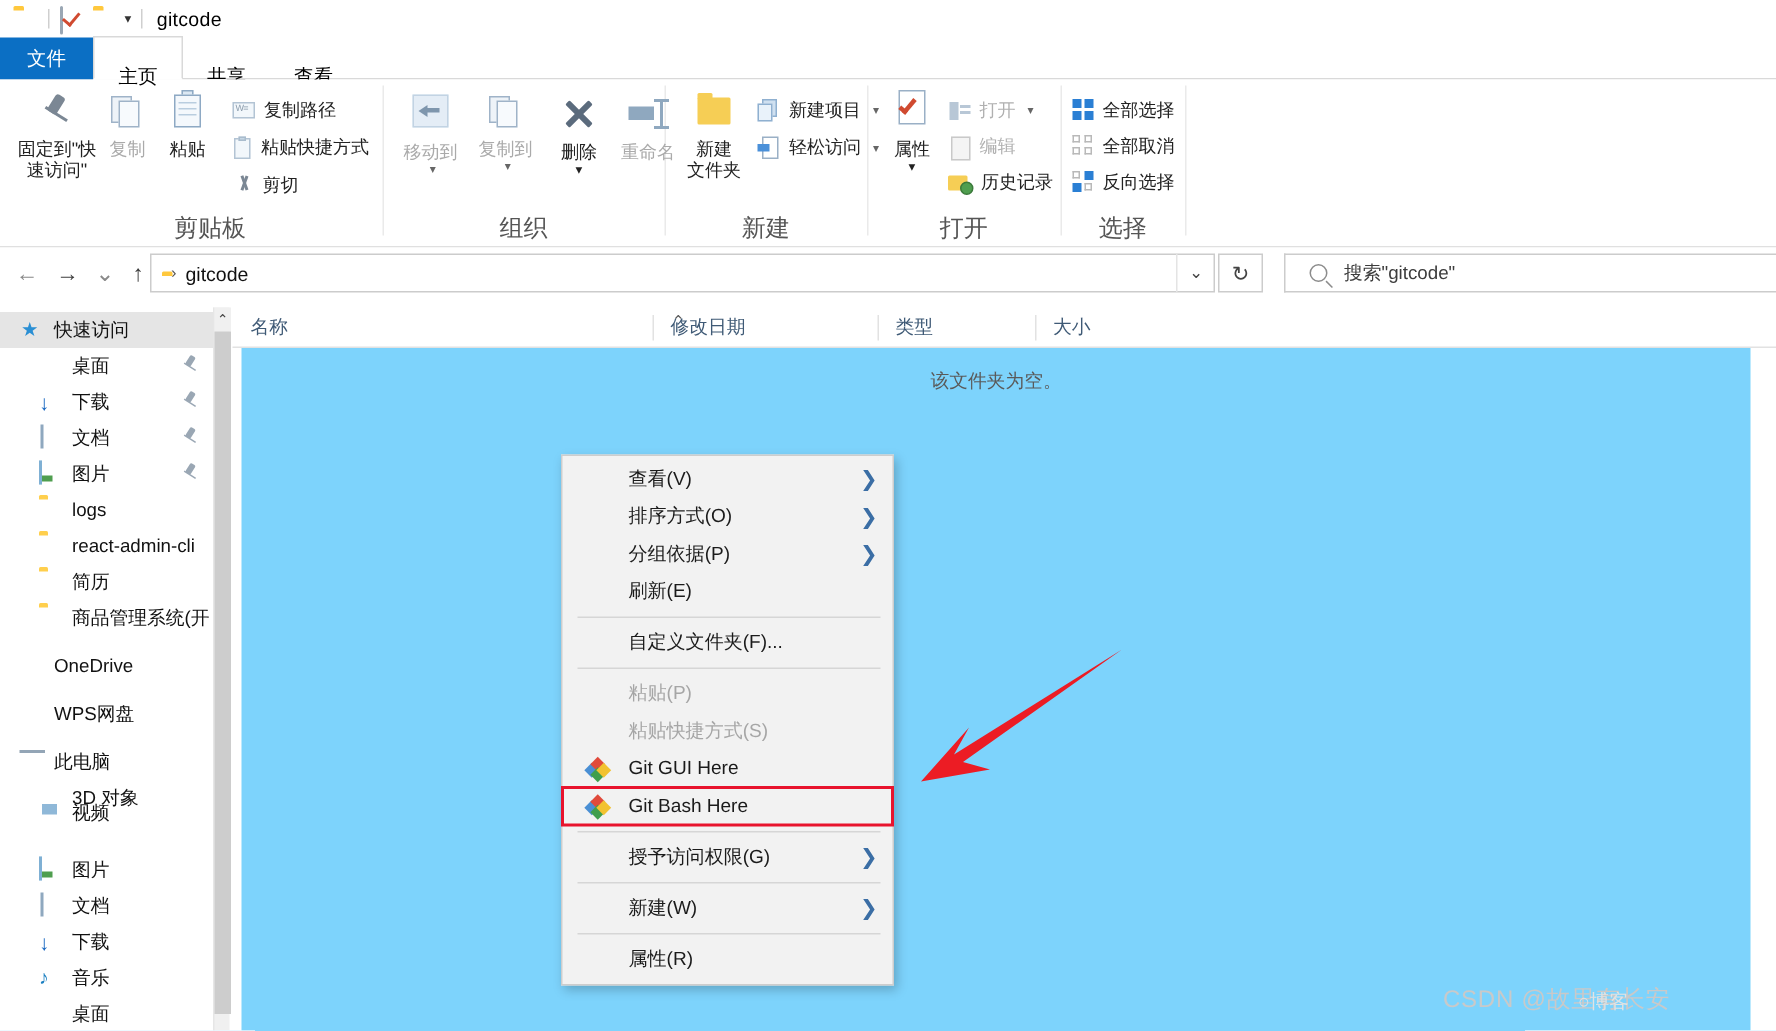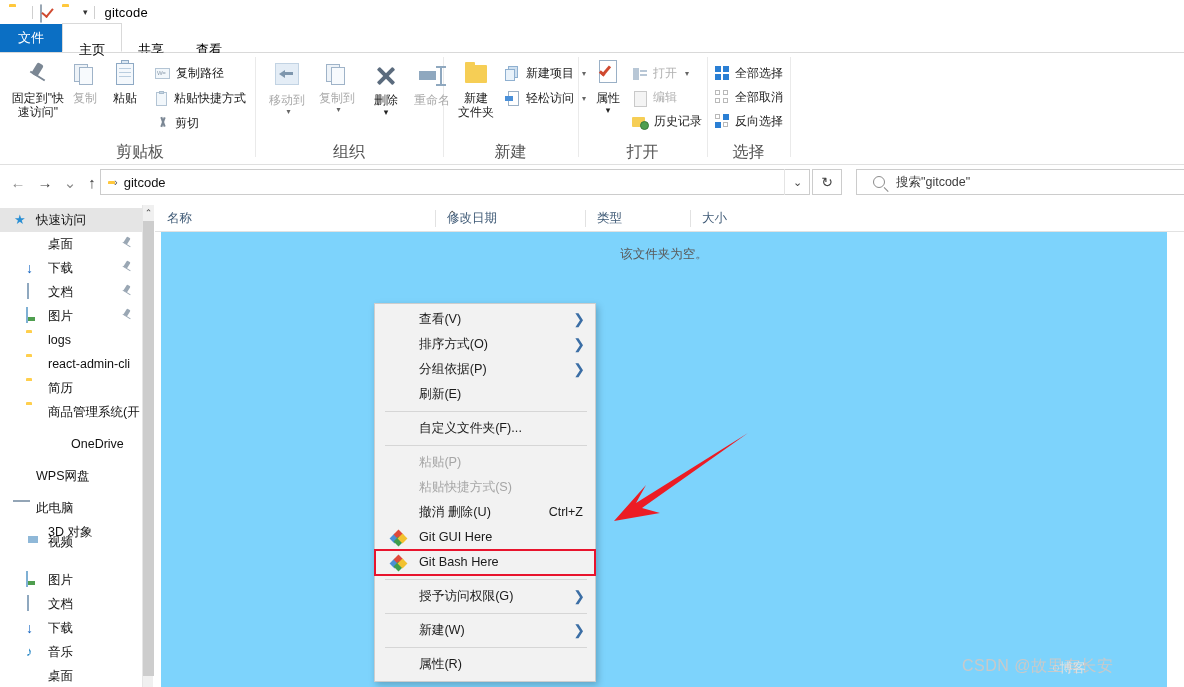--- a/index.html
+++ b/index.html
@@ -35,21 +35,21 @@
   .tb-check:after {
     content:""; position:absolute; left:3px; top:1px; width:5px; height:9px;
     border:solid #d04a30; border-width:0 2px 2px 0; transform:rotate(40deg);
   }
   .tb-caret { font-size:9px; color:#333; margin:0 2px; line-height:1; }
   .tb-title { font-size:13px; color:#000; margin-left:6px; letter-spacing:.2px; }
 
   
   .tabstrip {
     position:absolute; left:0; top:25px; width:1184px; height:28px;
-    background:#ffffff; border-bottom:1px solid #d9d9d9; display:flex; align-items:flex-end;
+    background:#ffffff; border-bottom:1px solid #d9d9d9; display:flex; align-items:center;
   }
   .tab {
     height:28px; line-height:28px; padding:12px 16px; font-size:13px; color:#000;
     cursor:default; position:relative;
   }
   .tab.file { background:#0b6fc4; color:#fff; padding:0 18px; }
   .tab.active {
     background:#ffffff; border:1px solid #d9d9d9; border-bottom:1px solid #fff;
     height:29px; line-height:27px; z-index:2;
   }
@@ -590,21 +590,21 @@
         <span>react-admin-cli</span>
       </div>
       <div class="navrow" style="top: 171px;">
         <span class="nav-ic" style="margin-left: 26px;"><span class="i-fold"></span></span>
         <span>简历</span>
       </div>
       <div class="navrow" style="top: 195px;">
         <span class="nav-ic" style="margin-left: 26px;"><span class="i-fold"></span></span>
         <span>商品管理系统(开</span>
       </div>
-      <div class="navrow" style="top: 227px; margin-left: 35px;">
+      <div class="navrow" style="top: 227px;">
         <span class="nav-ic" style="margin-left: 14px;"><span class="i-cloud"></span></span>
         <span>OneDrive</span>
       </div>
       <div class="navrow" style="top: 259px;">
         <span class="nav-ic" style="margin-left: 14px;"><span class="i-cloud wps"></span></span>
         <span>WPS网盘</span>
       </div>
       <div class="navrow" style="top: 291px;">
         <span class="nav-ic" style="margin-left: 14px;"><span class="i-pc"></span></span>
         <span>此电脑</span>
@@ -650,21 +650,20 @@
   <div class="ctxmenu" id="ctxmenu">
       <div class="mi"><span>查看(V)</span><span class="sub">❯</span></div>
       <div class="mi"><span>排序方式(O)</span><span class="sub">❯</span></div>
       <div class="mi"><span>分组依据(P)</span><span class="sub">❯</span></div>
       <div class="mi"><span>刷新(E)</span></div>
       <div class="msep"></div>
       <div class="mi"><span>自定义文件夹(F)...</span></div>
       <div class="msep"></div>
       <div class="mi dis"><span>粘贴(P)</span></div>
       <div class="mi dis"><span>粘贴快捷方式(S)</span></div>
-      <div class="mi"><span>撤消 删除(U)</span><span class="accel">Ctrl+Z</span></div>
       <div class="mi"><span class="git-ic">
           <i></i>
           <i></i>
           <i></i>
           <i></i>
         </span><span>Git GUI Here</span></div>
       <div class="mi hl"><span class="git-ic">
           <i></i>
           <i></i>
           <i></i>

